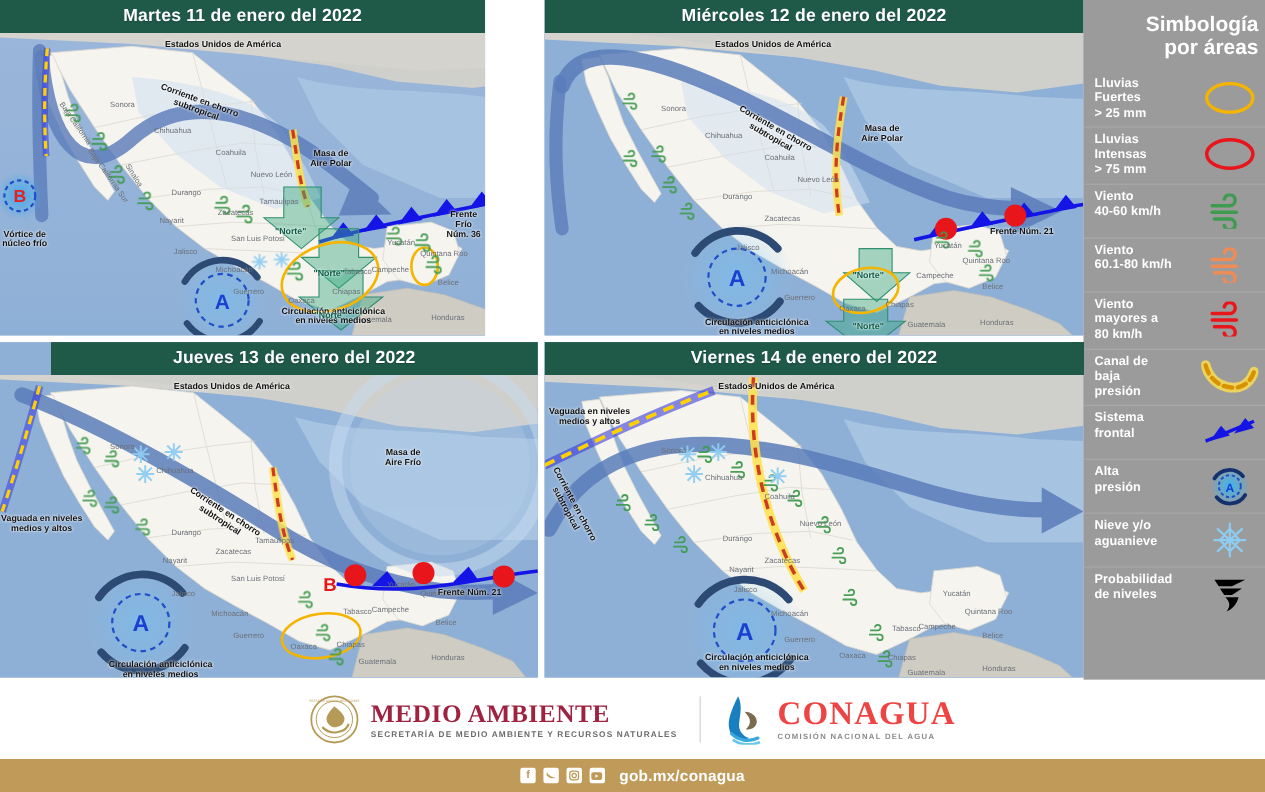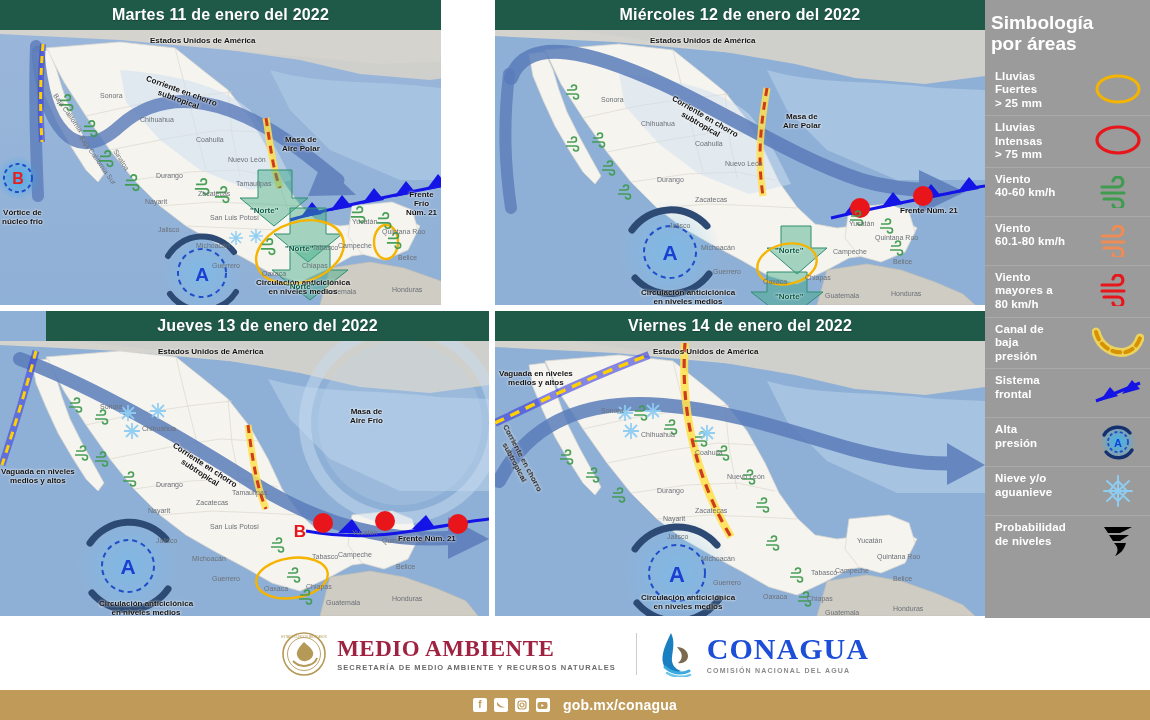--- a/index.html
+++ b/index.html
@@ -71,21 +71,21 @@
 
   
   .legend {
     position: absolute; left: 985px; top: 0;
     width: 165px; height: 618px;
     background: #9b9b9b;
     padding: 8px 0 0 0;
   }
   .legend-title {
     color: #ffffff; font-size: 19px; font-weight: bold;
-    text-align: left; line-height: 1.12; padding: 4px 6px 10px 6px;
+    text-align: right; line-height: 1.12; padding: 4px 6px 10px 6px;
   }
   .legend-list { padding: 0 0 0 0; }
   .legend-item {
     position: relative;
     display: flex; align-items: flex-start;
     min-height: 44px;
     padding: 5px 6px 5px 10px;
     border-top: 1px solid #aaaaaa;
   }
   .legend-item:first-child { border-top: none; }
@@ -111,21 +111,21 @@
     color: #9f2241; font-family: "Liberation Serif", serif;
     font-size: 23px; font-weight: bold; letter-spacing: .5px; line-height: 1;
   }
   .sem-text .sem-sub {
     color: #6b6b6b; font-size: 7.5px; letter-spacing: 1.05px;
     margin-top: 3px; font-weight: bold;
   }
   .v-div { width: 1px; height: 42px; background: #cccccc; margin: 0 20px; }
   .con-block { display: flex; align-items: center; gap: 8px; }
   .con-text .con-main {
-    color: #1d4ed8; font-family: "Liberation Serif", serif;
+    color: #ef4444; font-family: "Liberation Serif", serif;
     font-size: 30px; font-weight: bold; letter-spacing: 1px; line-height: 1;
   }
   .con-text .con-sub {
     color: #8a8a8a; font-size: 7px; letter-spacing: 1.2px;
     margin-top: 3px; font-weight: bold;
   }
   .footer-gold {
     position: absolute; left: 0; top: 690px;
     width: 1150px; height: 30px; background: #bf9a58;
     display: flex; align-items: center; justify-content: center; gap: 7px;
@@ -290,21 +290,21 @@
         </svg>
 
         <div class="ann" style="left:150px; top:6px;">Estados Unidos de América</div>
         <div class="ann rot" style="left:148px; top:44px; transform:rotate(20deg);">Corriente en chorro
 subtropical</div>
         <div class="ann" style="left:282px; top:105px;">Masa de
 Aire Polar</div>
         <div class="ann" style="left:2px; top:178px;">Vórtice de
 núcleo frío</div>
         <div class="ann" style="left:402px; top:160px;">Frente Frío
-Núm. 21</div>
+Núm. 36</div>
         <div class="ann" style="left:228px; top:248px; width:150px;">Circulación anticiclónica
 en niveles medios</div>
         <div class="ann" style="left:250px; top:176px; color:#0f5c46;">"Norte"</div>
         <div class="ann" style="left:285px; top:214px; color:#0f5c46;">"Norte"</div>
         <div class="ann" style="left:286px; top:252px; color:#0f5c46;">"Norte"</div>
 
         <div class="state-lbl" style="left:100px; top:62px;">Sonora</div>
         <div class="state-lbl" style="left:140px; top:86px;">Chihuahua</div>
         <div class="state-lbl" style="left:196px; top:106px;">Coahuila</div>
         <div class="state-lbl" style="left:228px; top:126px;">Nuevo León</div>

